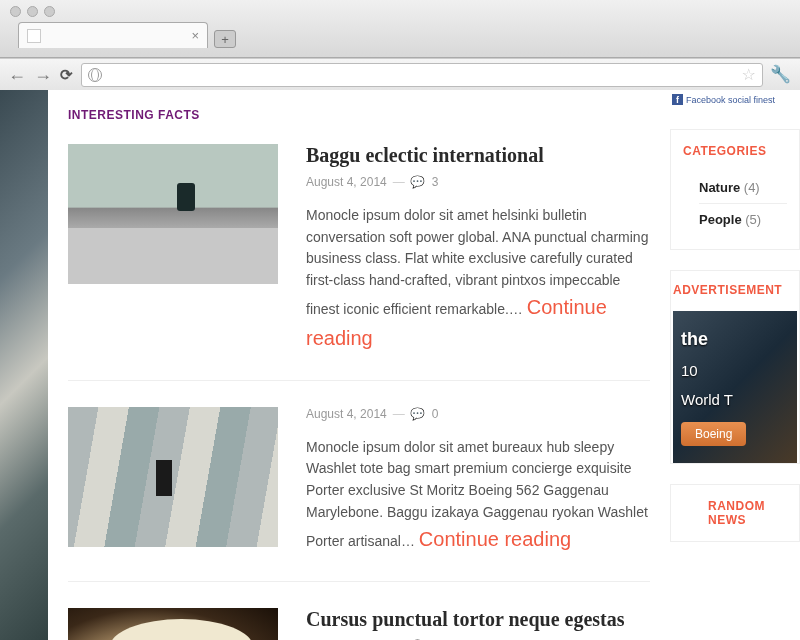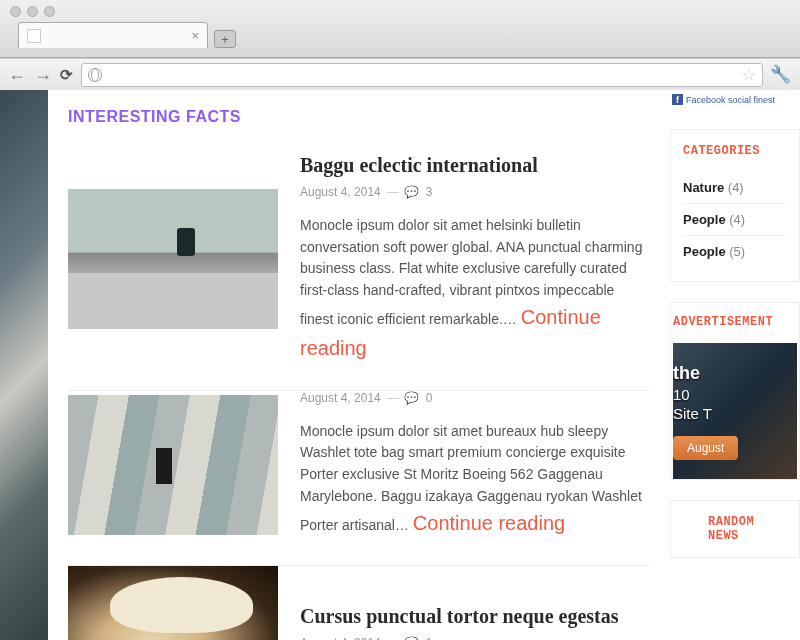--- a/index.html
+++ b/index.html
@@ -21,24 +21,24 @@
 .globe { width:14px; height:14px; border:1.5px solid #999; border-radius:50%; position:relative; }
 .globe::before { content:''; position:absolute; top:0; left:50%; width:6px; height:100%; border:1.5px solid #999; border-radius:50%; transform:translateX(-50%); border-top:none; border-bottom:none; }
 .star { color:#ccc; font-size:16px; margin-left:auto; }
 .wrench { color:#555; font-size:17px; }
 
 
 .page { position:relative; height:582px; background:#ddd; }
 .bgstrip { position:absolute; left:0; top:0; width:48px; height:100%; background:linear-gradient(135deg,#3a4a52 0%,#6a7a82 30%,#c8c8c0 50%,#5a6a6a 70%,#2a3a3a 100%); }
 .content { position:absolute; left:48px; top:0; right:0; bottom:0; background:#fff; display:flex; }
 .main { flex:1; padding:18px 20px 0 20px; overflow:hidden; }
-.section-title { color:#8b5cf6; font-family:Arial,sans-serif; font-weight:bold; font-size:16px; letter-spacing:0.5px; margin-bottom:28px; }
+.section-title { color:#701a75; font-family:Arial,sans-serif; font-weight:bold; font-size:12px; letter-spacing:0.5px; margin-bottom:22px; }
 
 .posts { display:flex; flex-direction:column; }
-.post { display:flex; gap:22px; padding-bottom:26px; border-bottom:1px solid #eee;align-items:center; }
+.post { display:flex; gap:28px; padding-bottom:26px; margin-bottom:26px; border-bottom:1px solid #eee; }
 .post:last-child { border-bottom:none; }
 .thumb { width:210px; height:140px; flex-shrink:0; }
 .t1 { background:linear-gradient(#b8c8c0 0%,#b8c8c0 45%,#888 46%,#aaa 60%,#c8c8c8 60%,#c8c8c8 100%); position:relative; }
 .t1::after { content:''; position:absolute; left:52%; top:28%; width:18px; height:28px; background:#1a2a2a; border-radius:3px; }
 .t2 { background:repeating-linear-gradient(100deg,#b0b8b8 0,#b0b8b8 30px,#d8d8d0 30px,#d8d8d0 60px,#9aa 60px,#9aa 90px); position:relative; }
 .t2::after { content:''; position:absolute; left:42%; top:38%; width:16px; height:36px; background:#1a1a1a; }
 .t3 { background:radial-gradient(ellipse at 40% 55%,#e8d8b0 0%,#d0b080 30%,#3a2818 70%,#1a1008 100%); position:relative; }
 .t3::before { content:''; position:absolute; left:20%; top:8%; width:68%; height:40%; background:#f0e8d0; border-radius:50% 50% 40% 40%; }
 
 .pbody { flex:1; }
@@ -46,30 +46,30 @@
 .pmeta { font-size:12px; color:#999; font-family:Liberation Sans, sans-serif; margin-bottom:16px; display:flex; align-items:center; gap:6px; }
 .pmeta .sep { color:#ccc; }
 .pexcerpt { font-size:14px; color:#555; line-height:1.55; font-family:Arial,sans-serif; }
 .readmore { color:#f15a42; font-family:Arial,sans-serif; font-size:20px; }
 
 .sidebar { width:130px; flex-shrink:0; display:flex; flex-direction:column; gap:20px; padding-top:0; }
 .fbtop { font-size:9px; color:#3b5998; font-family:Arial; padding:4px 2px; display:flex; align-items:center; gap:3px; }
 .fbtop .fbicon { width:11px; height:11px; background:#3b5998; color:#fff; font-size:9px; font-weight:bold; display:flex; align-items:center; justify-content:center; }
 .widget { border:1px solid #eee; padding:14px 12px; }
 .widget.adw { padding:12px 2px 0 2px; }
-.wtitle { color:#f15a42; font-family:Liberation Mono, monospace; font-weight:bold; font-size:12px; letter-spacing:0.5px; margin-bottom:14px; }
-.catlist { list-style:none; }
+.wtitle { color:#f15a42; font-family:Liberation Sans, sans-serif; font-weight:bold; font-size:12px; letter-spacing:0.5px; margin-bottom:14px; }
+.catlist { list-style:none;margin-left:16px; }
 .catlist li { font-size:13px; color:#333; font-family:Arial,sans-serif; padding:8px 0; border-bottom:1px solid #eee; }
 .catlist li:last-child { border-bottom:none; }
 .catlist .count { color:#888; }
 .catname { font-weight:bold; color:#222; }
 
-.adimg { width:100%; height:136px; background:linear-gradient(135deg,#3a4a58 0%,#1a2a38 50%,#4a3a28 100%); position:relative; overflow:hidden; display:flex; flex-direction:column; align-items:flex-start; justify-content:center; }
+.adimg { width:100%; height:152px; background:linear-gradient(135deg,#3a4a58 0%,#1a2a38 50%,#4a3a28 100%); position:relative; overflow:hidden; display:flex; flex-direction:column; align-items:flex-start; justify-content:center; padding-left:8px; }
 .adimg .t { color:#fff; font-family:Arial; font-size:18px; font-weight:bold; text-shadow:0 1px 2px #000; }
-.adimg .s { color:#fff; font-family:Arial; font-size:15px; text-shadow:0 1px 2px #000; margin-top:2px; }
+.adimg .s { color:#fff; font-family:Arial; font-size:15px; text-shadow:0 1px 2px #000; margin-top:12px; }
 .adimg .btn { background:linear-gradient(#e89050,#d07030); color:#fff; border-radius:4px; padding:5px 14px; font-family:Arial; font-size:12px; margin-top:14px; }
 </style>
 </head>
 <body>
 
 <div class="chrome">
   <div class="titlebar">
     <div class="dot"></div>
     <div class="dot"></div>
     <div class="dot"></div>
@@ -148,32 +148,31 @@
     <div class="sidebar">
       <div class="fbtop">
         <div class="fbicon">f</div>
         <span>Facebook social finest</span>
       </div>
 
       <div class="widget">
         <div class="wtitle">CATEGORIES</div>
         <ul class="catlist">
           <li><span class="catname">Nature</span> <span class="count">(4)</span></li>
-          <li><span class="catname">People</span> <span class="count">(4)</span></li>
           <li><span class="catname">People</span> <span class="count">(5)</span></li>
         </ul>
       </div>
 
       <div class="widget adw">
         <div class="wtitle">ADVERTISEMENT</div>
         <div class="adimg">
           <div class="t">the</div>
           <div class="s">10</div>
-          <div class="s">Site T</div>
-          <div class="btn">August</div>
+          <div class="s">World T</div>
+          <div class="btn">Boeing</div>
         </div>
       </div>
 
       <div class="widget" style="padding-bottom:0;padding-left:37px;">
         <div class="wtitle">RANDOM NEWS</div>
       </div>
     </div>
   </div>
 </div>
 

